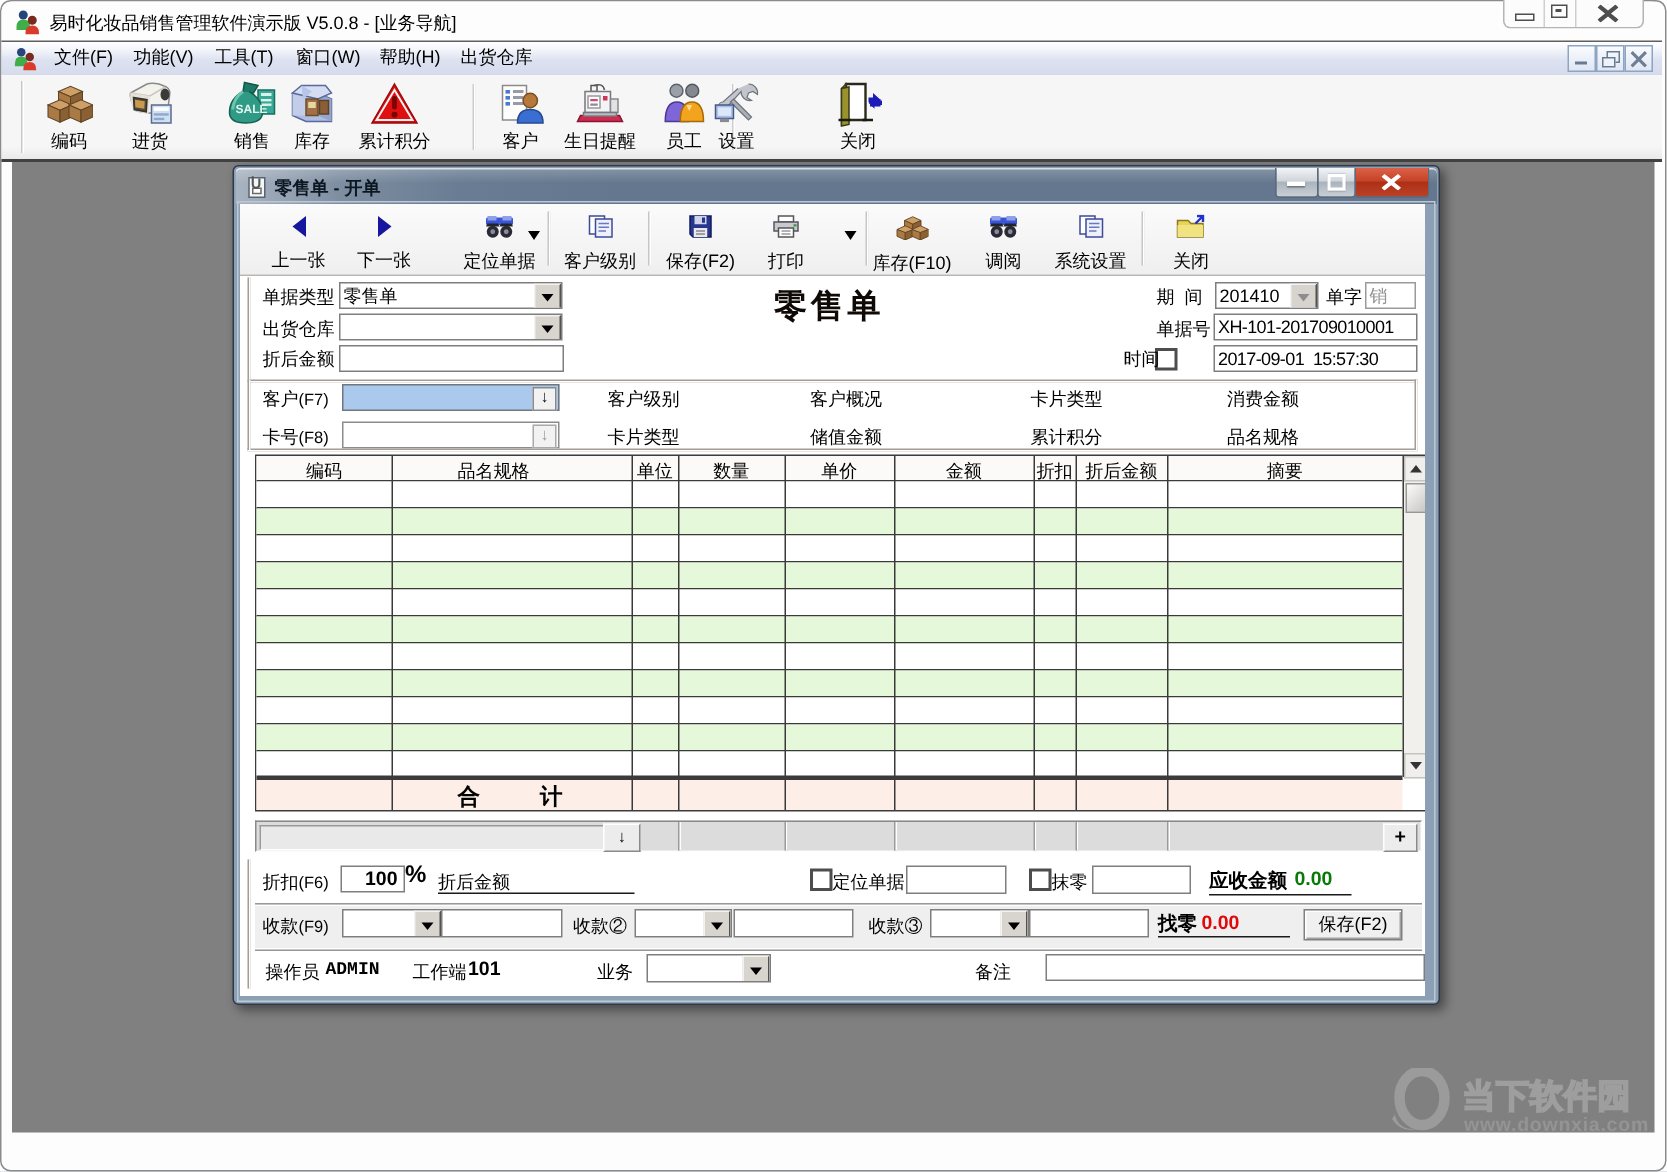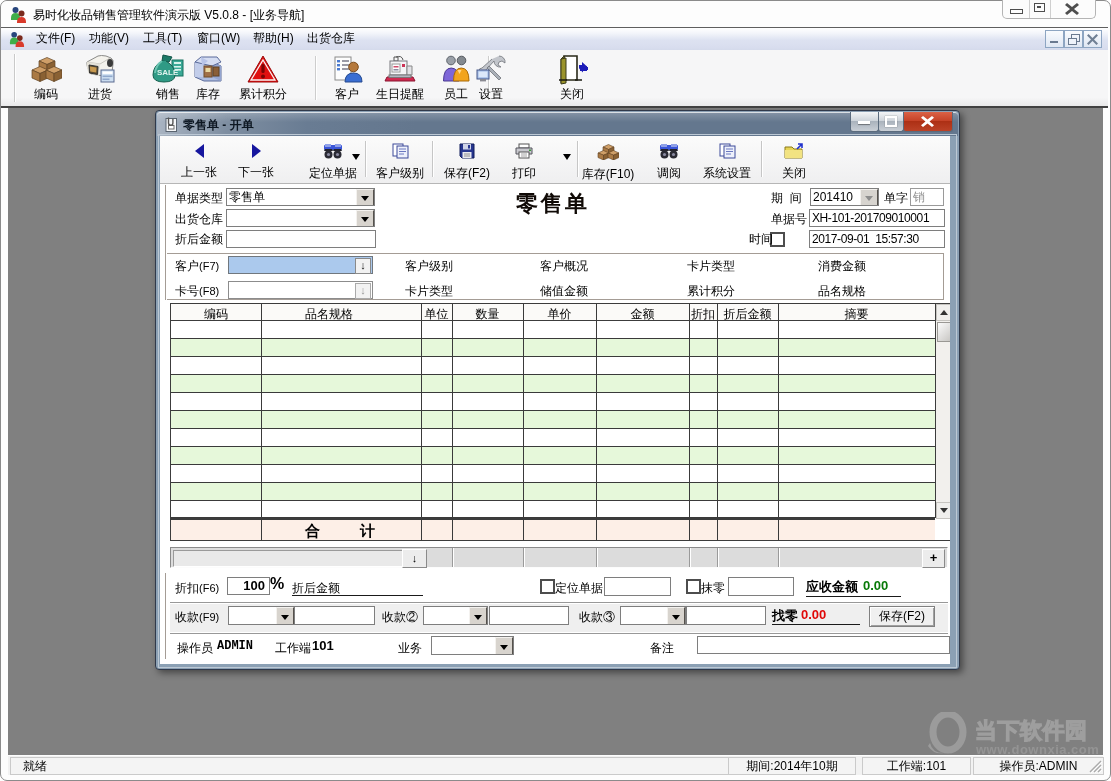--- a/index.html
+++ b/index.html
@@ -538,23 +538,13 @@
       <div class="inp" style="left:271px;top:500px;width:77px;height:17px">
             <div class="arrbtn" style="right:0;top:0;width:16px;height:17px"></div>
           </div>
       <div class="glab" style="left:490px;top:504px">备注</div>
       <div class="inp" style="left:537px;top:500px;width:247px;height:16px"></div>
 
       <div class="etchV" style="left:5px;top:437px;height:86px"></div>
     </div>
   </div>
 </div>
-<div id="statusbar">
-  <div class="sbpanel" style="left:2px;width:714px;text-align:left;padding-left:12px">就绪</div>
-  <div class="sbpanel" style="left:720px;width:126px">期间:2014年10期</div>
-  <div class="sbpanel" style="left:854px;width:107px">工作端:101</div>
-  <div class="sbpanel" style="left:965px;width:129px">操作员:ADMIN</div>
-  <svg class="abs" style="left:1081px;top:4px" width="13" height="13" viewBox="0 0 13 13">
-    <path d="M12 1 L1 12 M12 5 L5 12 M12 9 L9 12" stroke="#aaa" stroke-width="1.4"></path>
-    <path d="M13 2 L2 13 M13 6 L6 13 M13 10 L10 13" stroke="#fff" stroke-width="1"></path>
-  </svg>
 </div>
-</div>
 
 </body></html>

